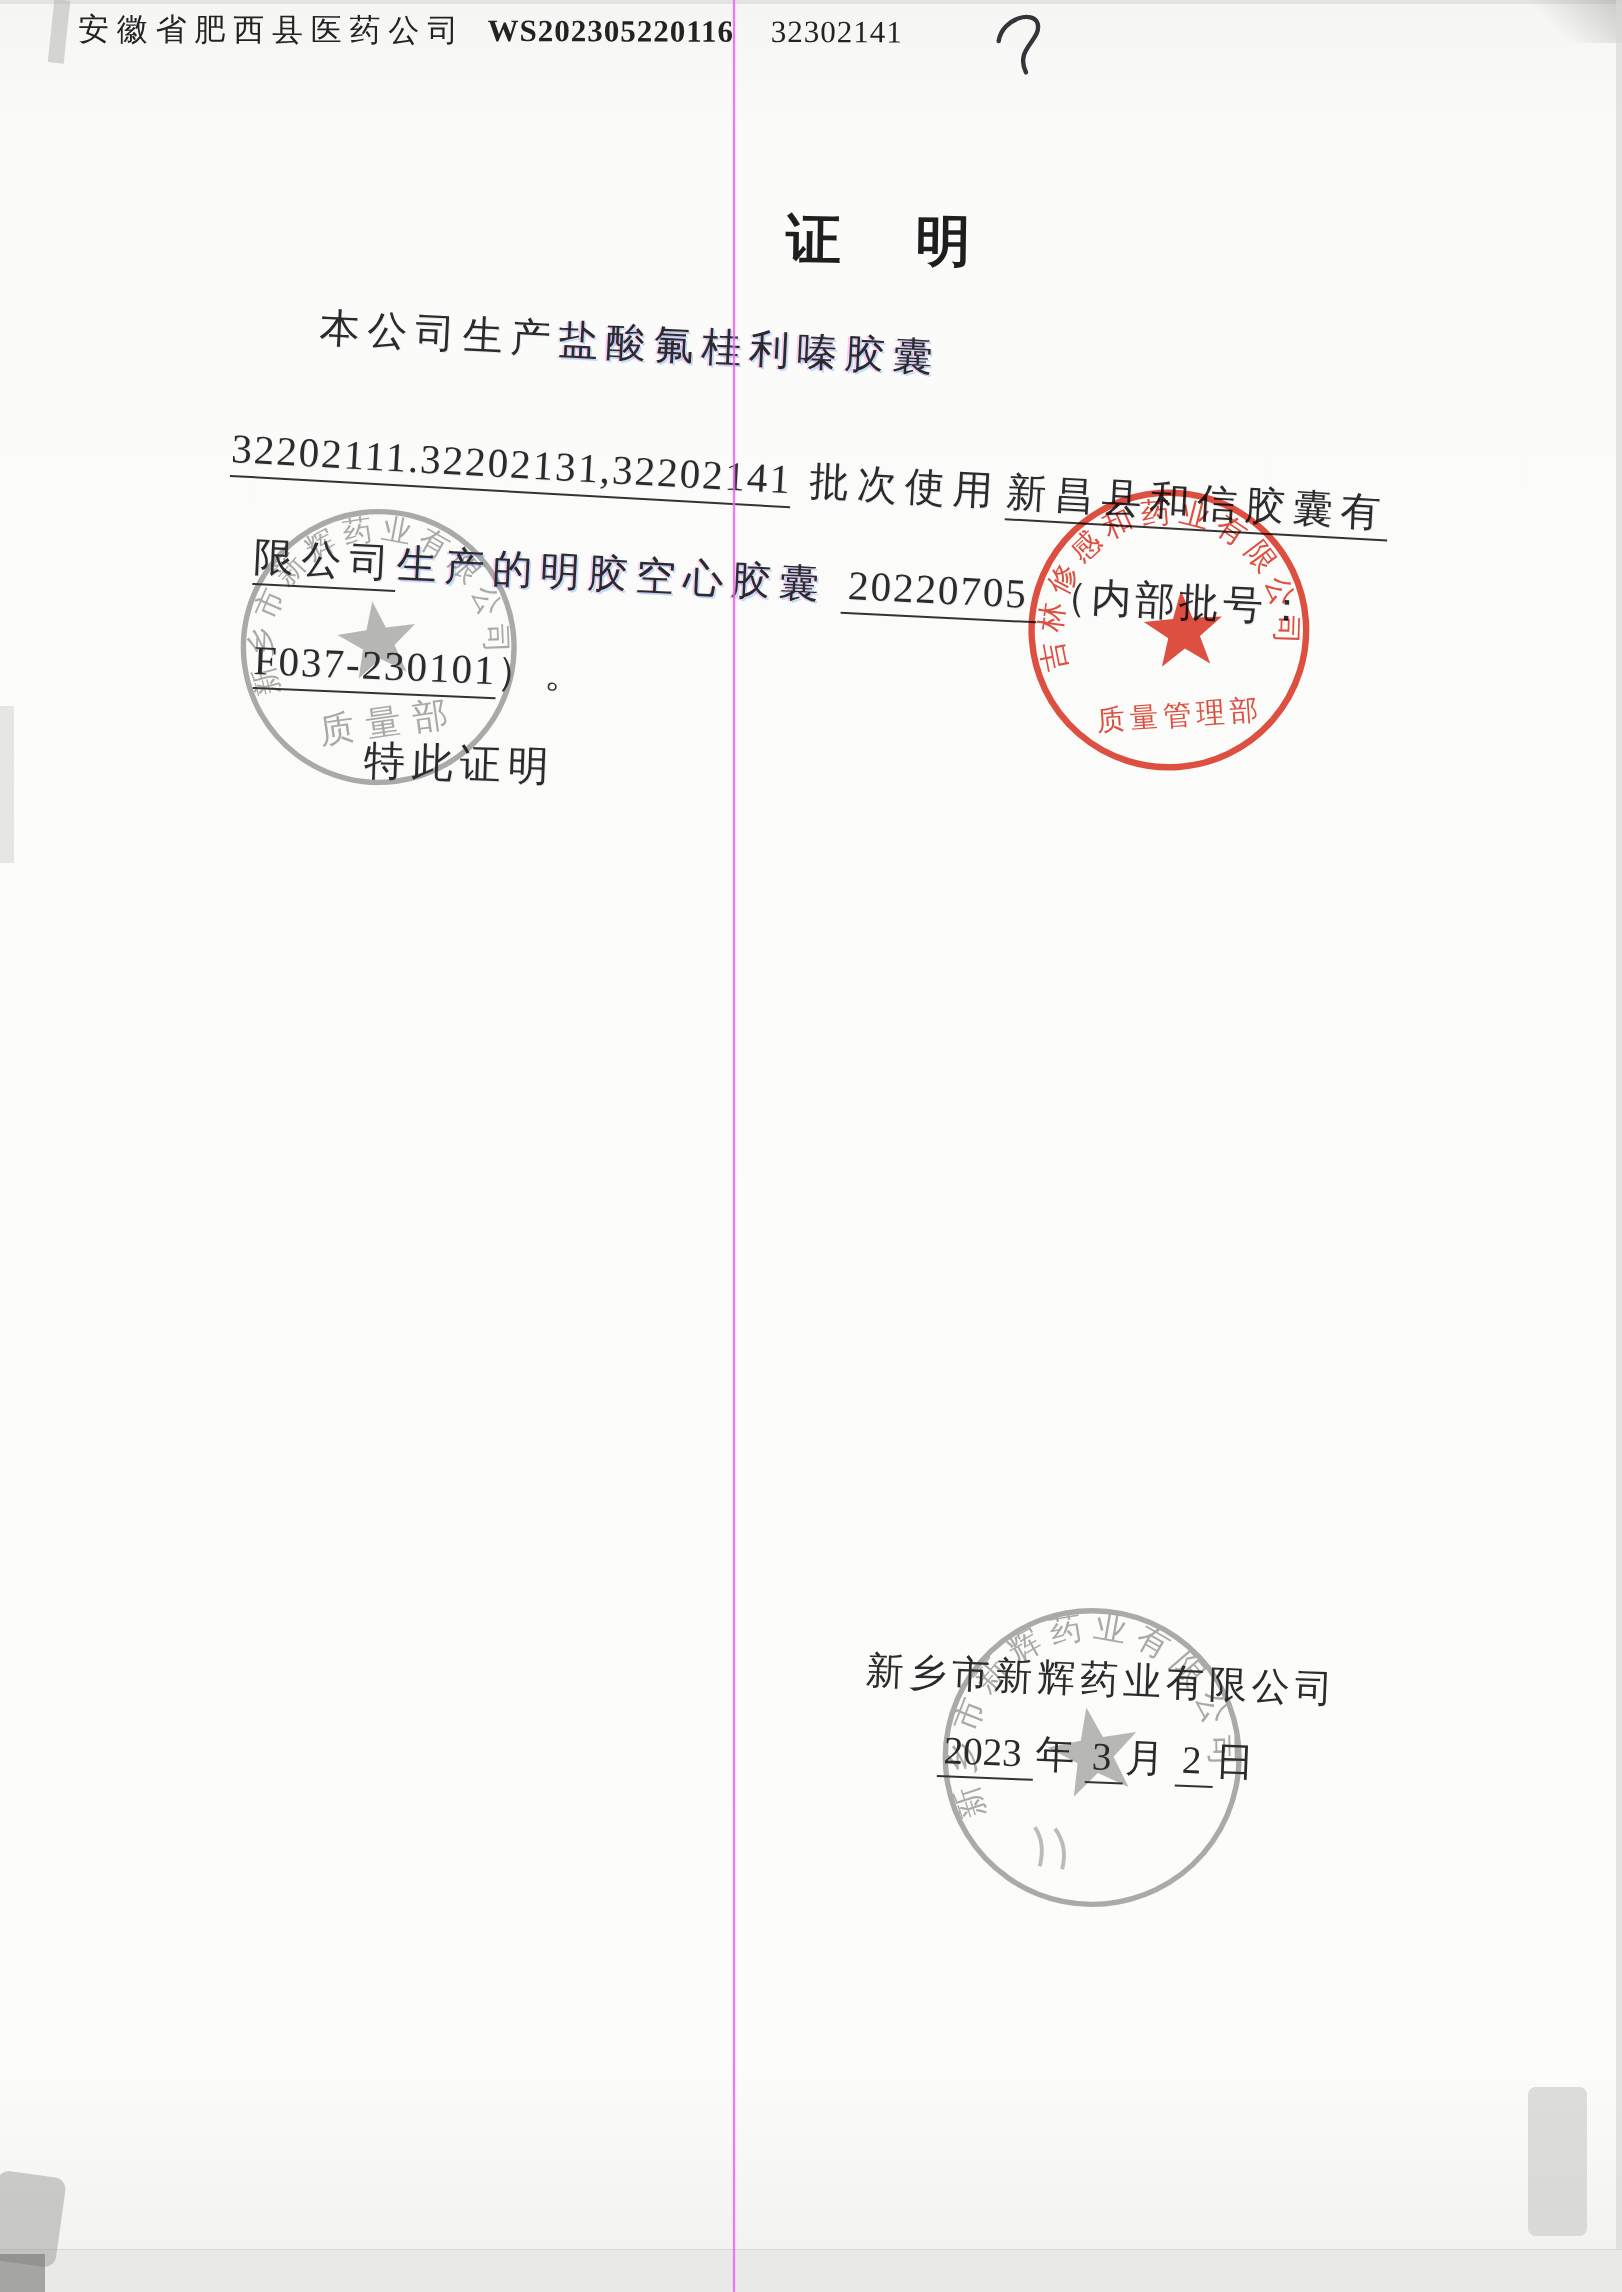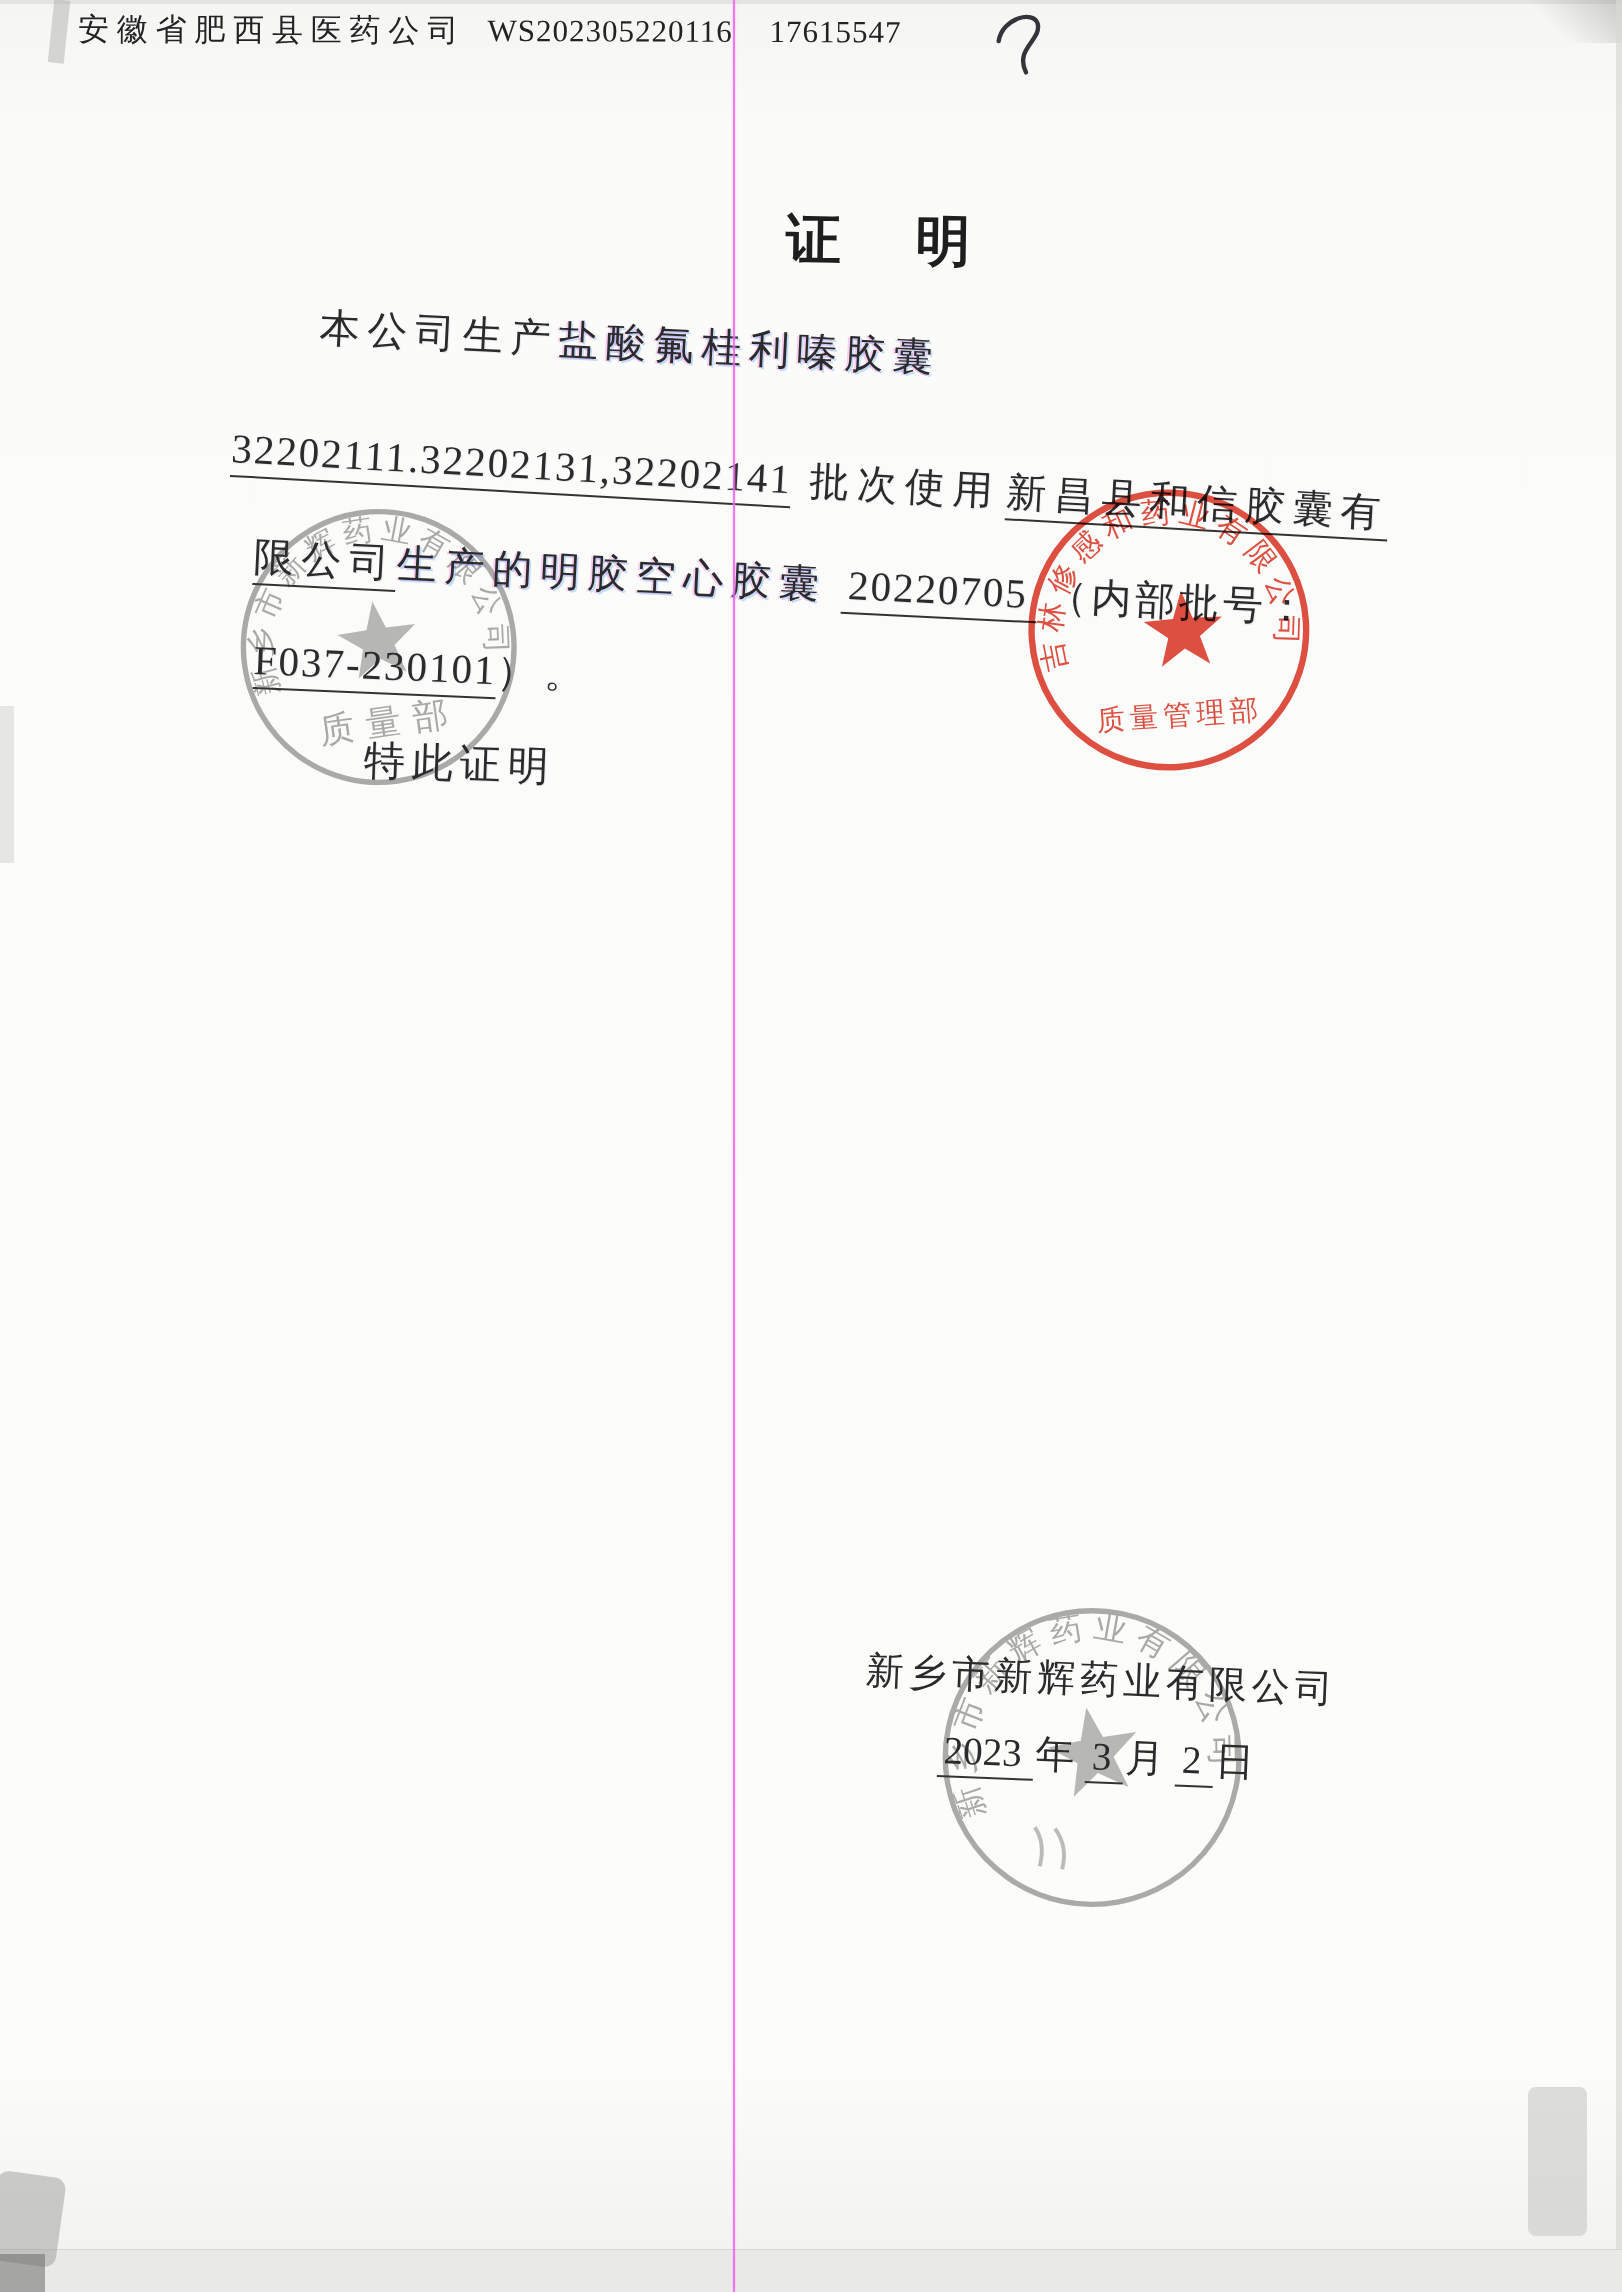--- a/index.html
+++ b/index.html
@@ -18,21 +18,21 @@
     background:linear-gradient(225deg,#9c9c9a 0%,rgba(156,156,154,0) 70%);}
   .a-right{right:0;top:0;width:5.9px;height:100%;background:#d8d8d6;opacity:.7;}
   .a-bottom{left:0;bottom:0;width:100%;height:43px;background:#e9e9e7;border-top:1px solid #d5d5d3;}
   .a-bl1{left:-7.8px;bottom:29px;width:69px;height:90px;background:#9b9b99;opacity:.5;border-radius:11.8px;transform:rotate(8deg);}
   .a-bl2{left:0;bottom:0;width:45px;height:39px;background:#6e6e6c;opacity:.55;}
   .a-br{right:35px;bottom:57px;width:59px;height:149px;background:#cfcfcd;opacity:.7;border-radius:7.8px;}
   .a-leftmid{left:0;top:706px;width:13.7px;height:157px;background:#e0e0de;opacity:.8;}
   
   .hdr{position:absolute;left:78px;top:9.8px;font-size:31px;white-space:nowrap;transform:rotate(.2deg);z-index:3;color:#232323;}
   .hdr .co{letter-spacing:7.8px;}
-  .hdr .code1{margin-left:13.7px;letter-spacing:1px;}
+  .hdr .code1{margin-left:13.7px;letter-spacing:1px;font-weight:bold;}
   .hdr .code2{margin-left:29px;letter-spacing:1px;}
   .title{position:absolute;left:786px;top:204px;font-size:55px;font-weight:600;letter-spacing:9.8px;
     white-space:nowrap;z-index:3;color:#1e1e1e;transform:rotate(.8deg);}
   .bodyline{position:absolute;white-space:nowrap;font-size:40px;z-index:3;
     transform-origin:left top;text-shadow:1px 1px 0 rgba(110,70,160,.10);}
   .cn{letter-spacing:7.8px;}
   .num{font-size:41px;letter-spacing:2px;}
   .u{border-bottom:2.9px solid #333;padding-bottom:3.9px;}
   .fringe{text-shadow:2px 2px 0 rgba(0,110,255,.22),-2px 1px 0 rgba(255,0,190,.18);}
   .l1{left:321px;top:300px;transform:rotate(2.8deg);}
@@ -72,21 +72,21 @@
   <div class="art a-bottom"></div>
   <div class="art a-bl1"></div>
   <div class="art a-bl2"></div>
   <div class="art a-br"></div>
   <div class="art a-leftmid"></div>
   <div class="scanline"></div>
 
   <div class="hdr">
     <span class="co">安徽省肥西县医药公司</span>
     <span class="code1">WS202305220116</span>
-    <span class="code2">17615547</span>
+    <span class="code2">32302141</span>
   </div>
 
   <svg class="penmark" width="78" height="78" viewBox="0 0 80 80">
     <path d="M14,34 C18,10 50,2 54,16 C57,28 44,36 40,48 C38,55 39,60 42,66" fill="none" stroke="#34343a" stroke-width="4.5" stroke-linecap="round"></path>
   </svg>
 
   <div class="title">证　明</div>
 
   <div class="bodyline l1">
     <span class="cn">本公司生产</span><span class="cn fringe">盐酸氟桂利嗪胶囊</span>

